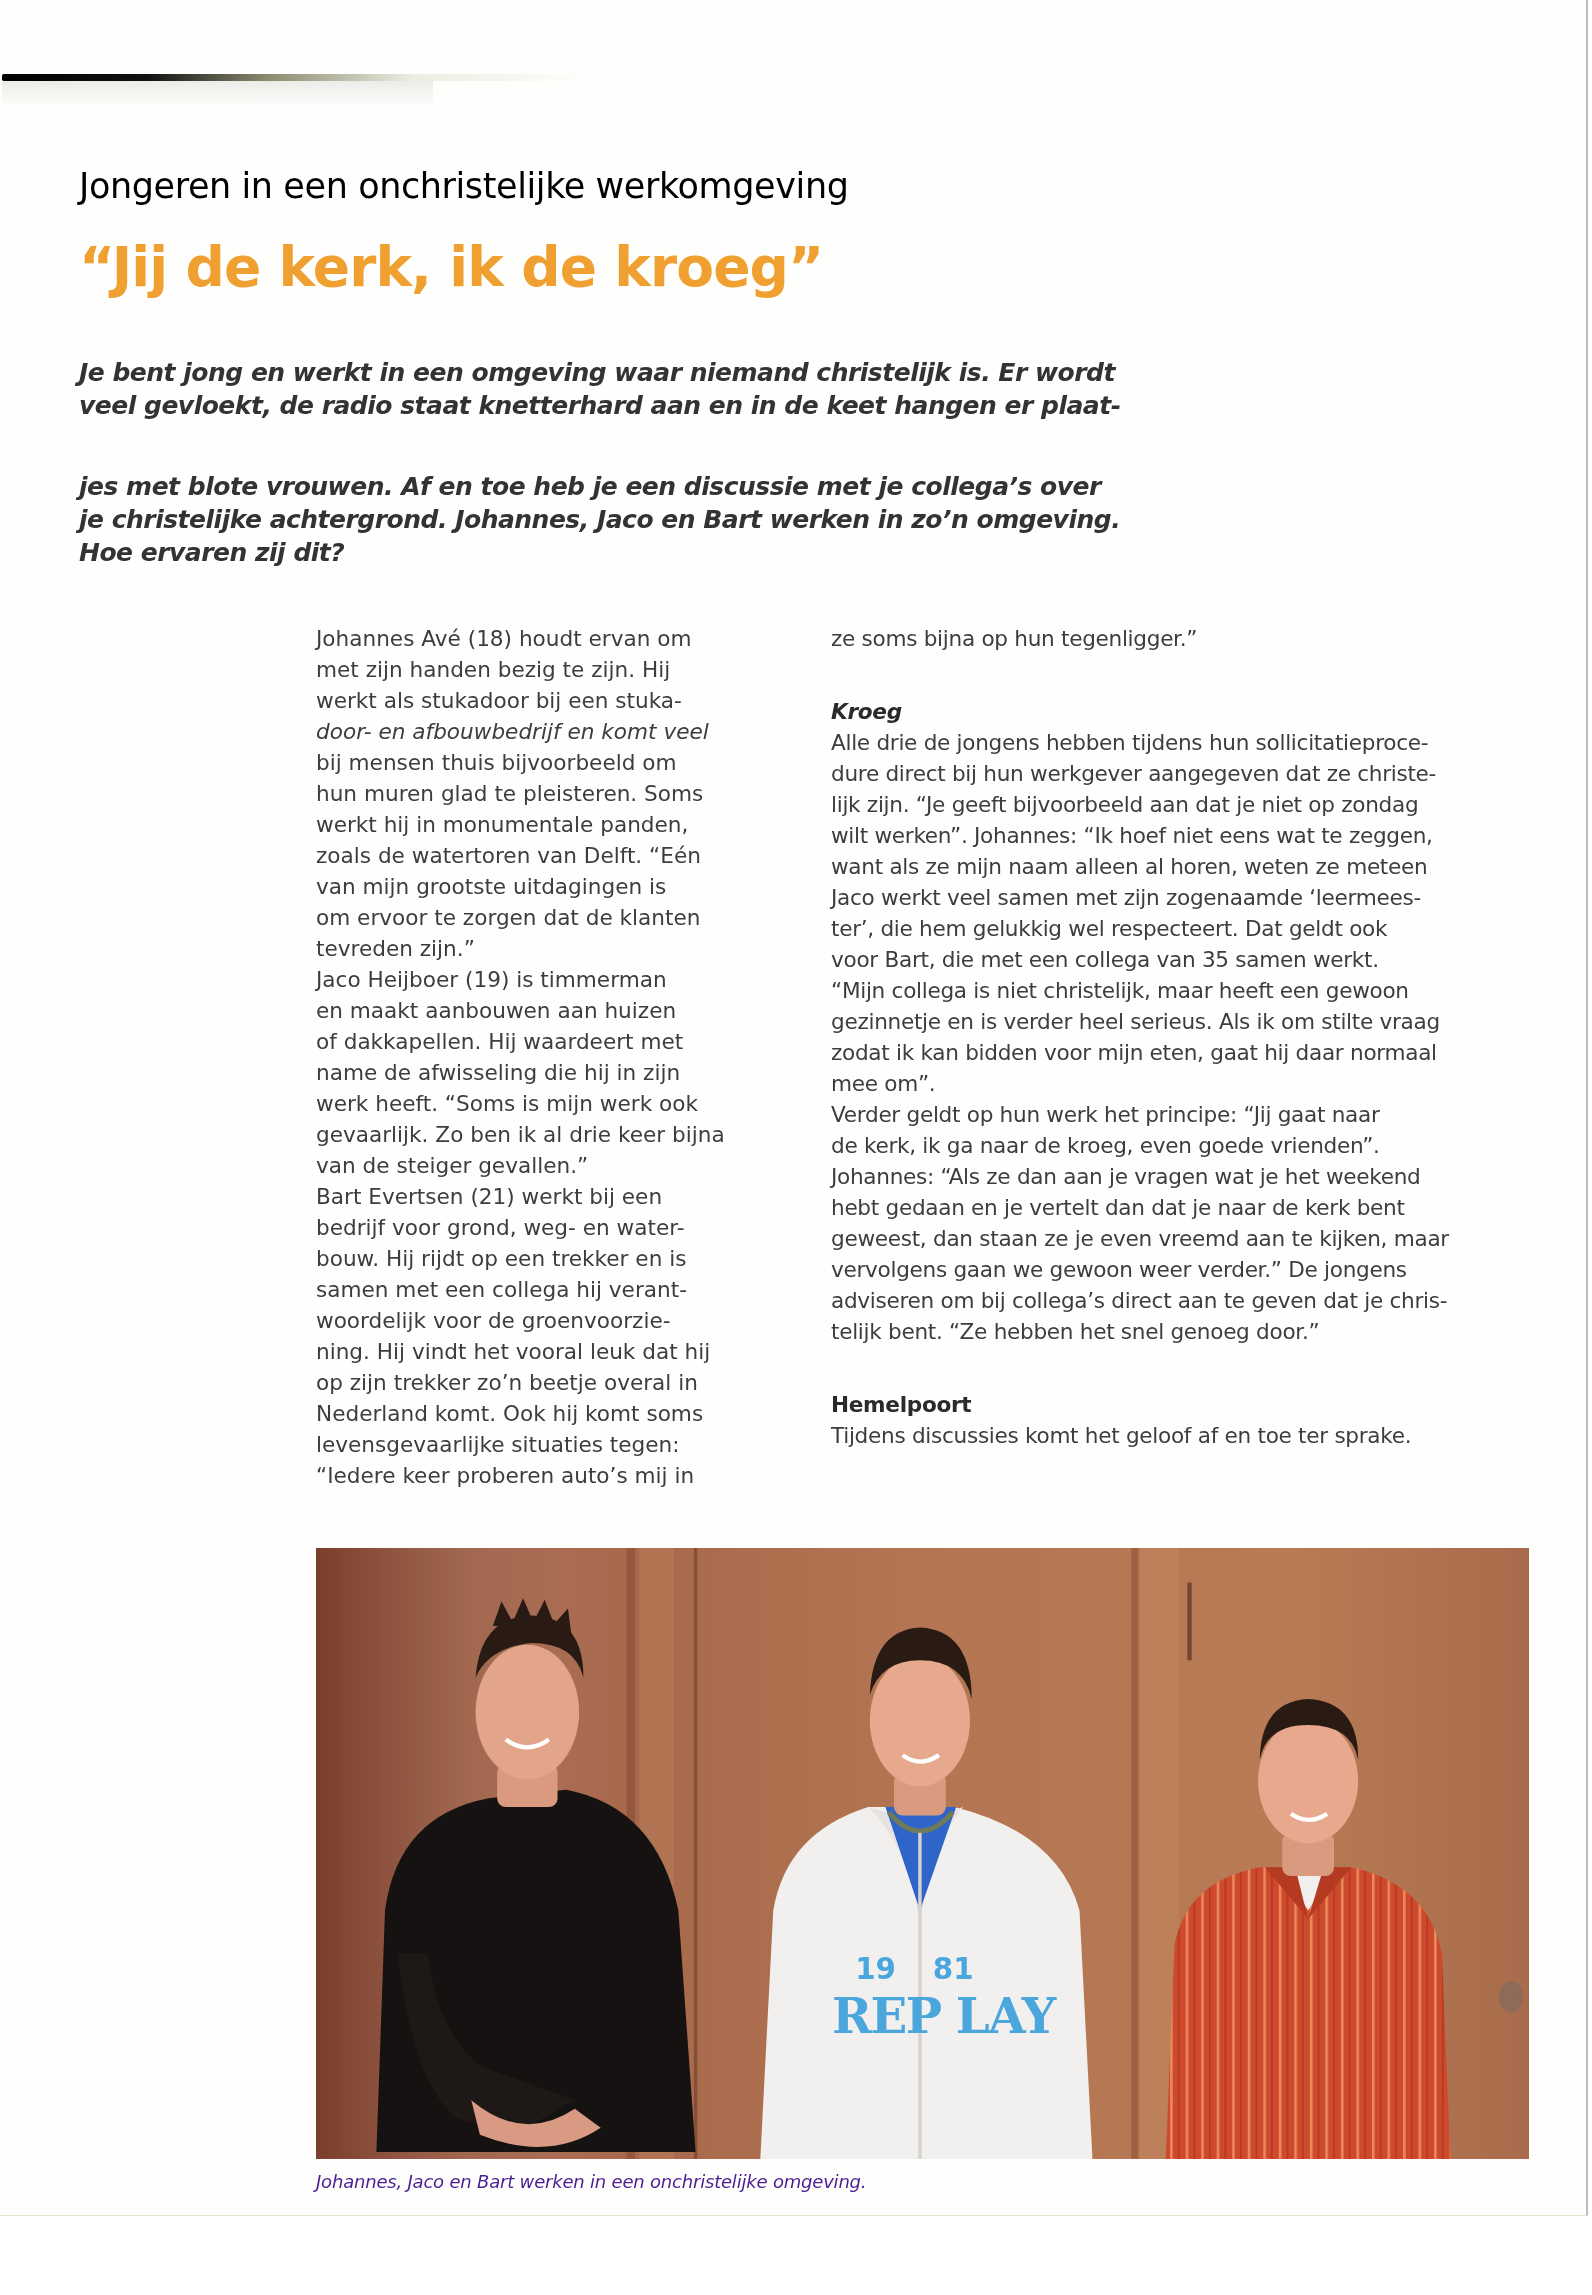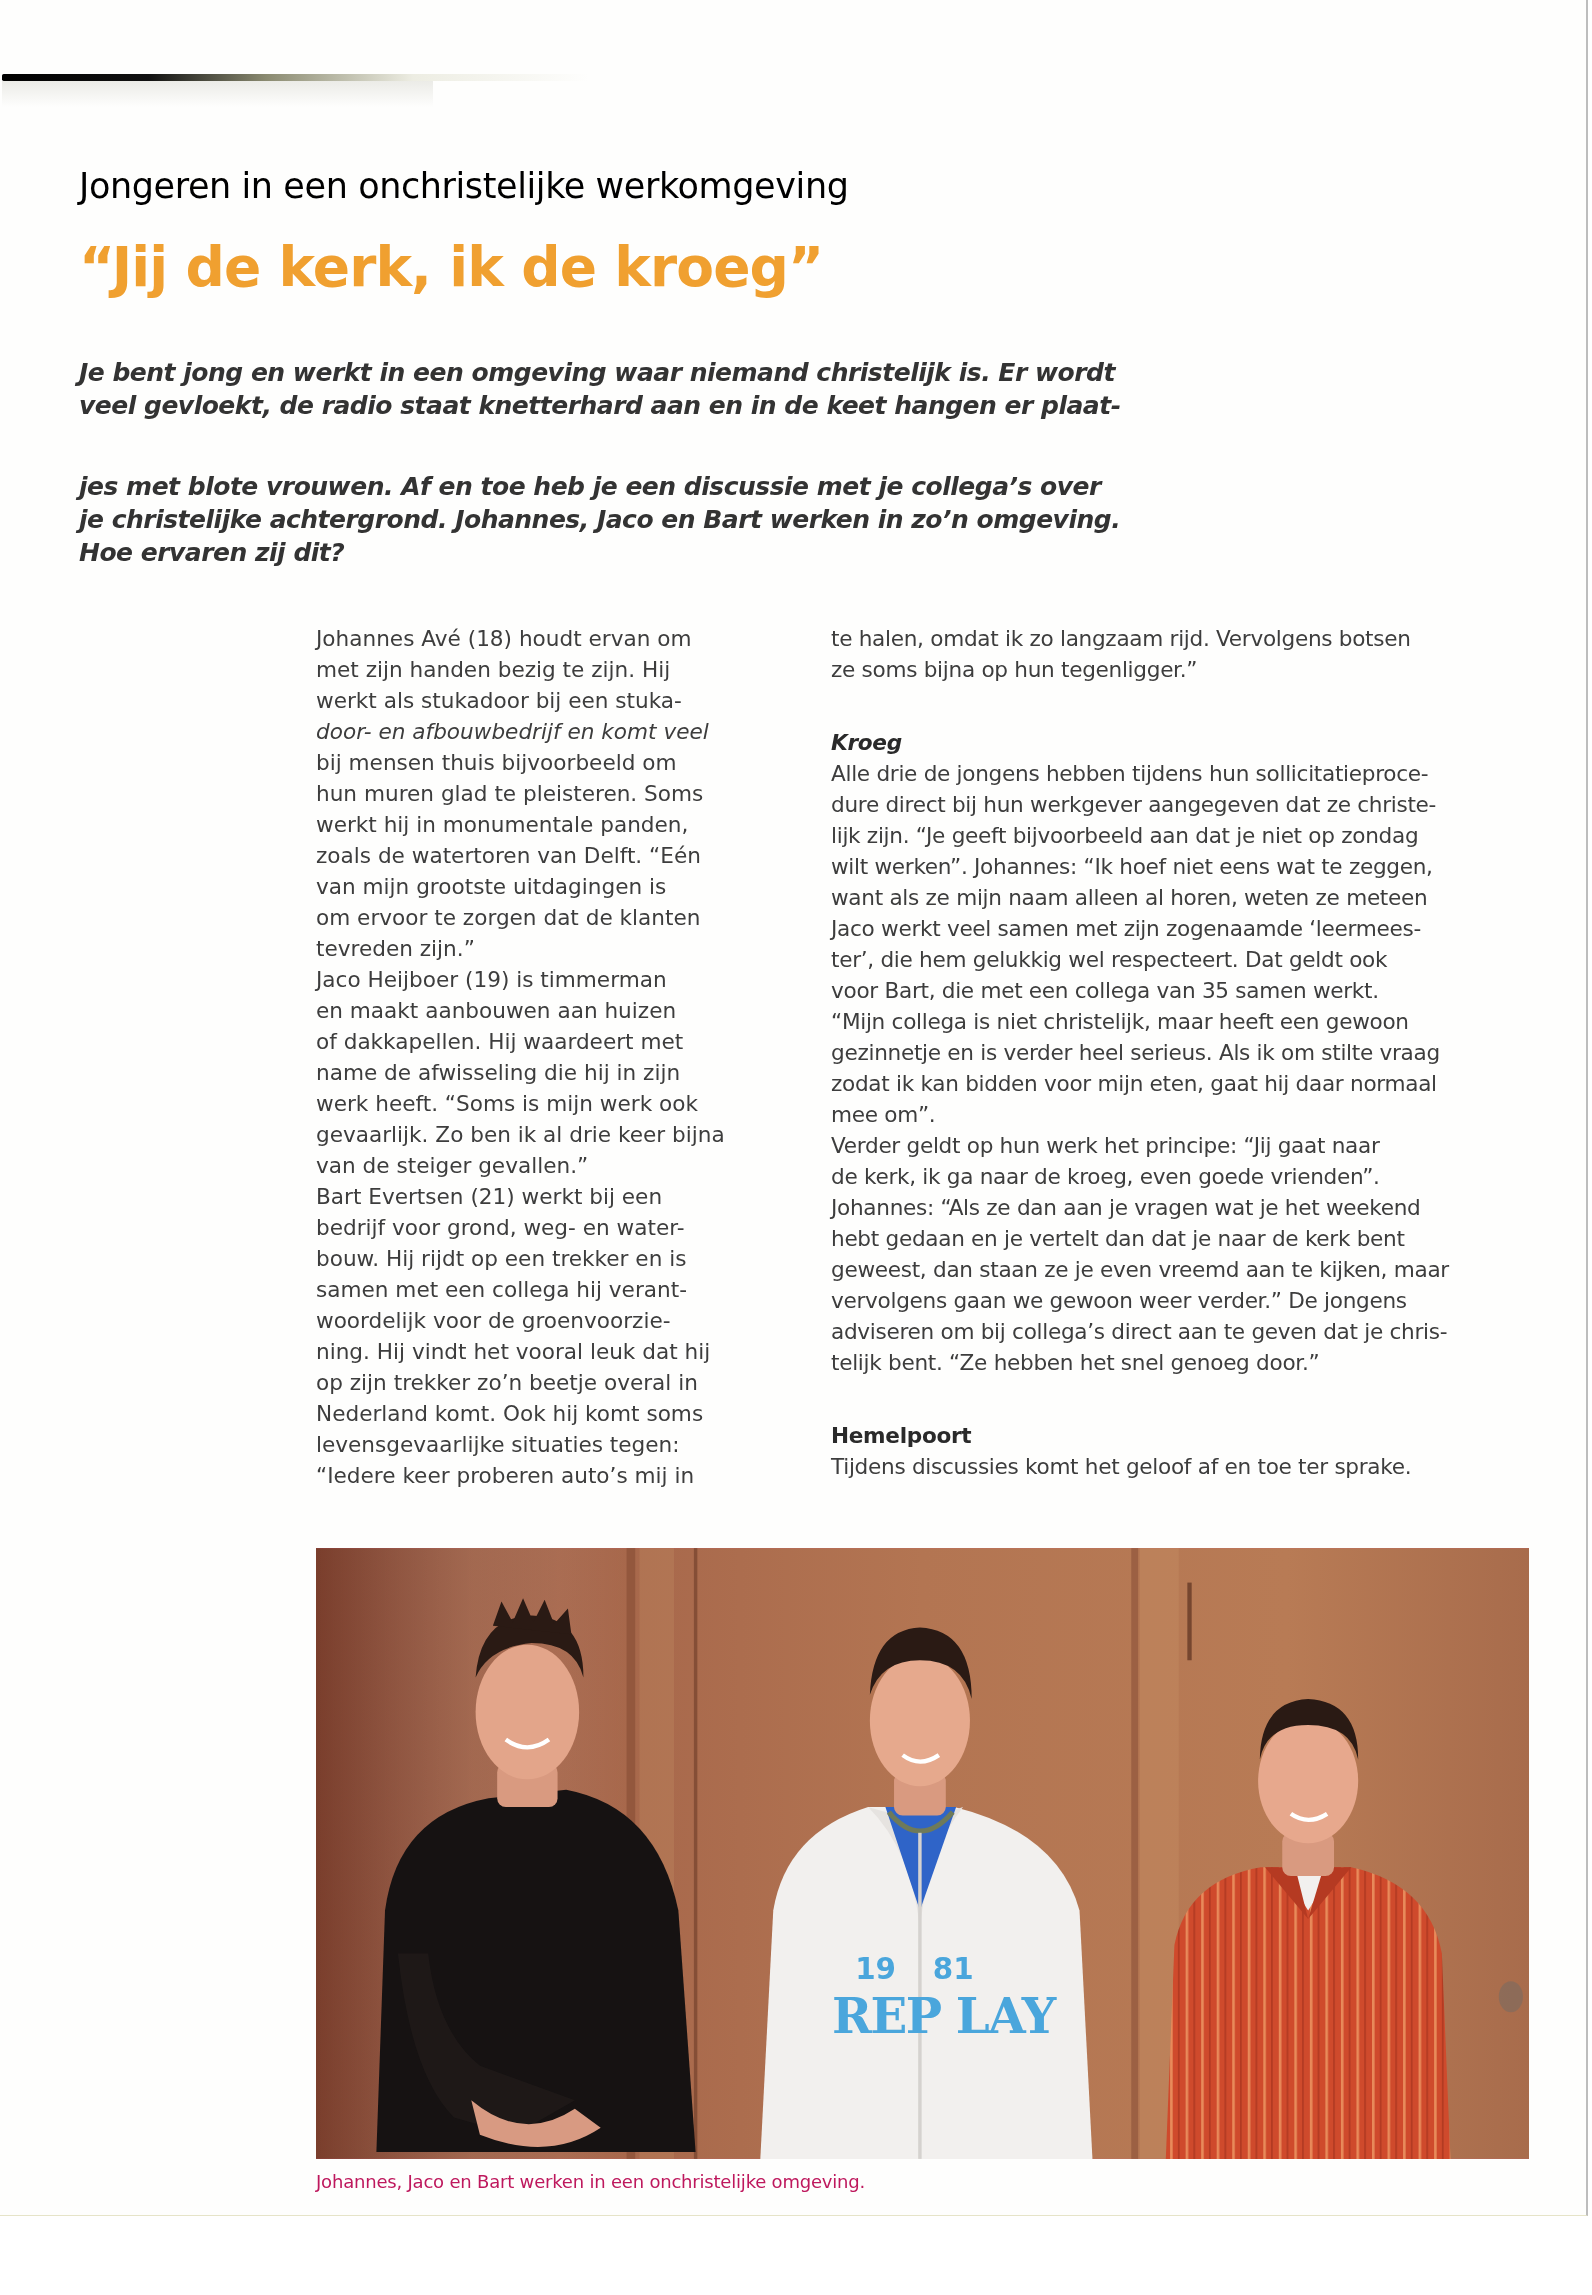--- a/index.html
+++ b/index.html
@@ -94,21 +94,22 @@
       left: 316px; top: 1548px;
       width: 1213px; height: 611px;
       overflow: hidden;
       background: #ec4899;
     }
     .photo svg { display: block; }
     .caption {
       position: absolute;
       left: 316px; top: 2171px;
       font-size: 18px;
-      color: #be185d;
+      font-style: italic;
+      color: #4c1d95;
       letter-spacing: -0.2px;
       white-space: nowrap;
     }
   </style>
 </head>
 <body>
 
 <div class="page">
   <div class="top-rule"></div>
   <div class="top-rule-shadow"></div>
@@ -149,21 +150,20 @@
     <span class="line">samen met een collega hij verant-</span>
     <span class="line">woordelijk voor de groenvoorzie-</span>
     <span class="line">ning. Hij vindt het vooral leuk dat hij</span>
     <span class="line">op zijn trekker zo’n beetje overal in</span>
     <span class="line">Nederland komt. Ook hij komt soms</span>
     <span class="line">levensgevaarlijke situaties tegen:</span>
     <span class="line">“Iedere keer proberen auto’s mij in</span>
   </div>
 
   <div class="col col-right">
-    <span class="line">te halen, omdat ik zo langzaam rijd. Vervolgens botsen</span>
     <span class="line">ze soms bijna op hun tegenligger.”</span>
 
     <span class="section-head it">Kroeg</span>
     <span class="line">Alle drie de jongens hebben tijdens hun sollicitatieproce-</span>
     <span class="line">dure direct bij hun werkgever aangegeven dat ze christe-</span>
     <span class="line">lijk zijn. “Je geeft bijvoorbeeld aan dat je niet op zondag</span>
     <span class="line">wilt werken”. Johannes: “Ik hoef niet eens wat te zeggen,</span>
     <span class="line">want als ze mijn naam alleen al horen, weten ze meteen</span>
     <span class="line">Jaco werkt veel samen met zijn zogenaamde ‘leermees-</span>
     <span class="line">ter’, die hem gelukkig wel respecteert. Dat geldt ook</span>

